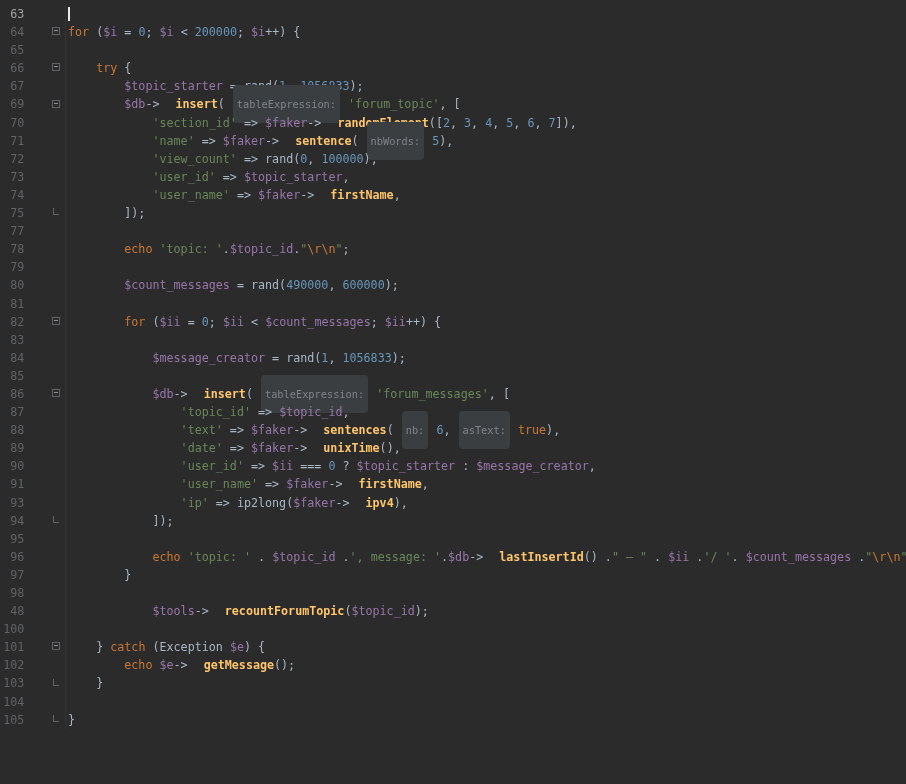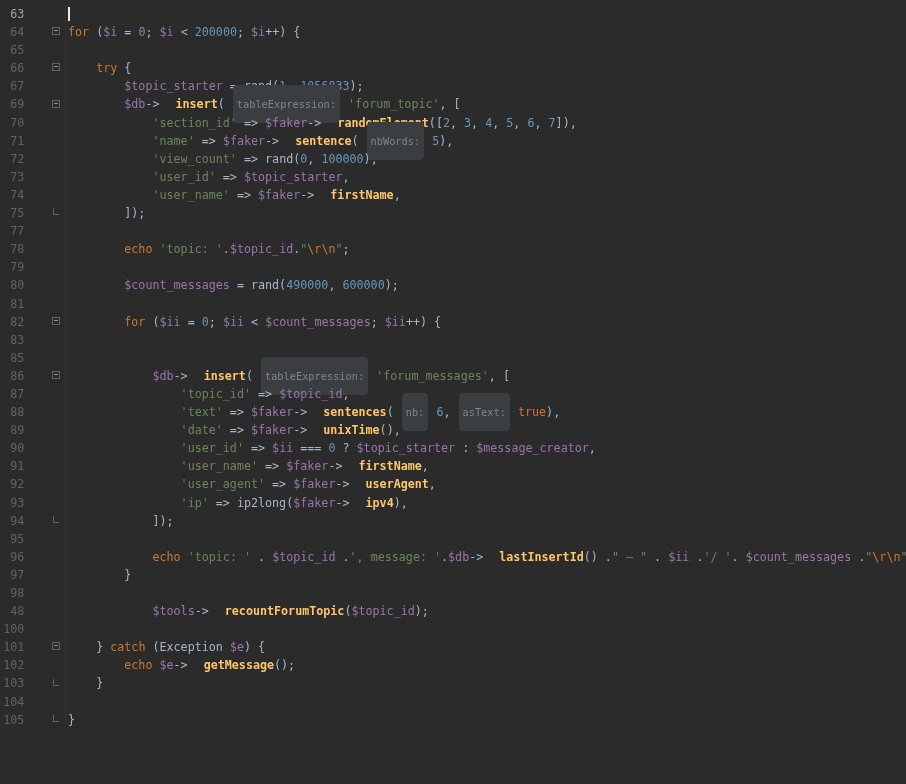--- a/index.html
+++ b/index.html
@@ -118,28 +118,28 @@
       <div class="row"><div class="gutter"><span class="ln">73</span><span class="fold"></span></div><div class="code"><span class="tok-pl">            </span><span class="tok-str">'user_id'</span><span class="tok-pl"> =&gt; </span><span class="tok-var">$topic_starter</span><span class="tok-pl">,</span></div></div>
       <div class="row"><div class="gutter"><span class="ln">74</span><span class="fold"></span></div><div class="code"><span class="tok-pl">            </span><span class="tok-str">'user_name'</span><span class="tok-pl"> =&gt; </span><span class="tok-var">$faker</span><span class="tok-pl">-&gt;</span><span class="tok-fn">firstName</span><span class="tok-pl">,</span></div></div>
       <div class="row"><div class="gutter"><span class="ln">75</span><span class="fold"><span class="fold-mk fold-end"></span></span></div><div class="code"><span class="tok-pl">        ]);</span></div></div>
       <div class="row"><div class="gutter"><span class="ln">77</span><span class="fold"></span></div><div class="code"></div></div>
       <div class="row"><div class="gutter"><span class="ln">78</span><span class="fold"></span></div><div class="code"><span class="tok-pl">        </span><span class="tok-kw">echo</span><span class="tok-pl"> </span><span class="tok-str">'topic: '</span><span class="tok-pl">.</span><span class="tok-var">$topic_id</span><span class="tok-pl">.</span><span class="tok-str">"</span><span class="tok-esc">\r\n</span><span class="tok-str">"</span><span class="tok-pl">;</span></div></div>
       <div class="row"><div class="gutter"><span class="ln">79</span><span class="fold"></span></div><div class="code"></div></div>
       <div class="row"><div class="gutter"><span class="ln">80</span><span class="fold"></span></div><div class="code"><span class="tok-pl">        </span><span class="tok-var">$count_messages</span><span class="tok-pl"> = rand(</span><span class="tok-num">490000</span><span class="tok-pl">, </span><span class="tok-num">600000</span><span class="tok-pl">);</span></div></div>
       <div class="row"><div class="gutter"><span class="ln">81</span><span class="fold"></span></div><div class="code"></div></div>
       <div class="row"><div class="gutter"><span class="ln">82</span><span class="fold"><span class="fold-mk fold-start"></span></span></div><div class="code"><span class="tok-pl">        </span><span class="tok-kw">for</span><span class="tok-pl"> (</span><span class="tok-var">$ii</span><span class="tok-pl"> = </span><span class="tok-num">0</span><span class="tok-pl">; </span><span class="tok-var">$ii</span><span class="tok-pl"> &lt; </span><span class="tok-var">$count_messages</span><span class="tok-pl">; </span><span class="tok-var">$ii</span><span class="tok-pl">++) {</span></div></div>
       <div class="row"><div class="gutter"><span class="ln">83</span><span class="fold"></span></div><div class="code"></div></div>
+      <div class="row"><div class="gutter"><span class="ln">84</span><span class="fold"></span></div><div class="code"><span class="tok-pl">            </span><span class="tok-var">$message_creator</span><span class="tok-pl"> = rand(</span><span class="tok-num">1</span><span class="tok-pl">, </span><span class="tok-num">1056833</span><span class="tok-pl">);</span></div></div>
       <div class="row"><div class="gutter"><span class="ln">85</span><span class="fold"></span></div><div class="code"></div></div>
       <div class="row"><div class="gutter"><span class="ln">86</span><span class="fold"><span class="fold-mk fold-start"></span></span></div><div class="code"><span class="tok-pl">            </span><span class="tok-var">$db</span><span class="tok-pl">-&gt;</span><span class="tok-fn">insert</span><span class="tok-pl">( </span><span class="tok-hint">tableExpression:</span><span class="tok-pl"> </span><span class="tok-str">'forum_messages'</span><span class="tok-pl">, [</span></div></div>
       <div class="row"><div class="gutter"><span class="ln">87</span><span class="fold"></span></div><div class="code"><span class="tok-pl">                </span><span class="tok-str">'topic_id'</span><span class="tok-pl"> =&gt; </span><span class="tok-var">$topic_id</span><span class="tok-pl">,</span></div></div>
       <div class="row"><div class="gutter"><span class="ln">88</span><span class="fold"></span></div><div class="code"><span class="tok-pl">                </span><span class="tok-str">'text'</span><span class="tok-pl"> =&gt; </span><span class="tok-var">$faker</span><span class="tok-pl">-&gt;</span><span class="tok-fn">sentences</span><span class="tok-pl">( </span><span class="tok-hint">nb:</span><span class="tok-pl"> </span><span class="tok-num">6</span><span class="tok-pl">, </span><span class="tok-hint">asText:</span><span class="tok-pl"> </span><span class="tok-kw">true</span><span class="tok-pl">),</span></div></div>
       <div class="row"><div class="gutter"><span class="ln">89</span><span class="fold"></span></div><div class="code"><span class="tok-pl">                </span><span class="tok-str">'date'</span><span class="tok-pl"> =&gt; </span><span class="tok-var">$faker</span><span class="tok-pl">-&gt;</span><span class="tok-fn">unixTime</span><span class="tok-pl">(),</span></div></div>
       <div class="row"><div class="gutter"><span class="ln">90</span><span class="fold"></span></div><div class="code"><span class="tok-pl">                </span><span class="tok-str">'user_id'</span><span class="tok-pl"> =&gt; </span><span class="tok-var">$ii</span><span class="tok-pl"> === </span><span class="tok-num">0</span><span class="tok-pl"> ? </span><span class="tok-var">$topic_starter</span><span class="tok-pl"> : </span><span class="tok-var">$message_creator</span><span class="tok-pl">,</span></div></div>
       <div class="row"><div class="gutter"><span class="ln">91</span><span class="fold"></span></div><div class="code"><span class="tok-pl">                </span><span class="tok-str">'user_name'</span><span class="tok-pl"> =&gt; </span><span class="tok-var">$faker</span><span class="tok-pl">-&gt;</span><span class="tok-fn">firstName</span><span class="tok-pl">,</span></div></div>
-      <div class="row"><div class="gutter"><span class="ln">92</span><span class="fold"></span></div><div class="code"><span class="tok-pl">                </span><span class="tok-str">'user_agent'</span><span class="tok-pl"> =&gt; </span><span class="tok-var">$faker</span><span class="tok-pl">-&gt;</span><span class="tok-fn">userAgent</span><span class="tok-pl">,</span></div></div>
       <div class="row"><div class="gutter"><span class="ln">93</span><span class="fold"></span></div><div class="code"><span class="tok-pl">                </span><span class="tok-str">'ip'</span><span class="tok-pl"> =&gt; ip2long(</span><span class="tok-var">$faker</span><span class="tok-pl">-&gt;</span><span class="tok-fn">ipv4</span><span class="tok-pl">),</span></div></div>
       <div class="row"><div class="gutter"><span class="ln">94</span><span class="fold"><span class="fold-mk fold-end"></span></span></div><div class="code"><span class="tok-pl">            ]);</span></div></div>
       <div class="row"><div class="gutter"><span class="ln">95</span><span class="fold"></span></div><div class="code"></div></div>
       <div class="row"><div class="gutter"><span class="ln">96</span><span class="fold"></span></div><div class="code"><span class="tok-pl">            </span><span class="tok-kw">echo</span><span class="tok-pl"> </span><span class="tok-str">'topic: '</span><span class="tok-pl"> . </span><span class="tok-var">$topic_id</span><span class="tok-pl"> .</span><span class="tok-str">', message: '</span><span class="tok-pl">.</span><span class="tok-var">$db</span><span class="tok-pl">-&gt;</span><span class="tok-fn">lastInsertId</span><span class="tok-pl">() .</span><span class="tok-str">" — "</span><span class="tok-pl"> . </span><span class="tok-var">$ii</span><span class="tok-pl"> .</span><span class="tok-str">'/ '</span><span class="tok-pl">. </span><span class="tok-var">$count_messages</span><span class="tok-pl"> .</span><span class="tok-str">"</span><span class="tok-esc">\r\n</span><span class="tok-str">"</span><span class="tok-pl">;</span></div></div>
       <div class="row"><div class="gutter"><span class="ln">97</span><span class="fold"></span></div><div class="code"><span class="tok-pl">        }</span></div></div>
       <div class="row"><div class="gutter"><span class="ln">98</span><span class="fold"></span></div><div class="code"></div></div>
       <div class="row"><div class="gutter"><span class="ln">48</span><span class="fold"></span></div><div class="code"><span class="tok-pl">            </span><span class="tok-var">$tools</span><span class="tok-pl">-&gt;</span><span class="tok-fn">recountForumTopic</span><span class="tok-pl">(</span><span class="tok-var">$topic_id</span><span class="tok-pl">);</span></div></div>
       <div class="row"><div class="gutter"><span class="ln">100</span><span class="fold"></span></div><div class="code"></div></div>
       <div class="row"><div class="gutter"><span class="ln">101</span><span class="fold"><span class="fold-mk fold-start"></span></span></div><div class="code"><span class="tok-pl">    } </span><span class="tok-kw">catch</span><span class="tok-pl"> (Exception </span><span class="tok-var">$e</span><span class="tok-pl">) {</span></div></div>
       <div class="row"><div class="gutter"><span class="ln">102</span><span class="fold"></span></div><div class="code"><span class="tok-pl">        </span><span class="tok-kw">echo</span><span class="tok-pl"> </span><span class="tok-var">$e</span><span class="tok-pl">-&gt;</span><span class="tok-fn">getMessage</span><span class="tok-pl">();</span></div></div>

